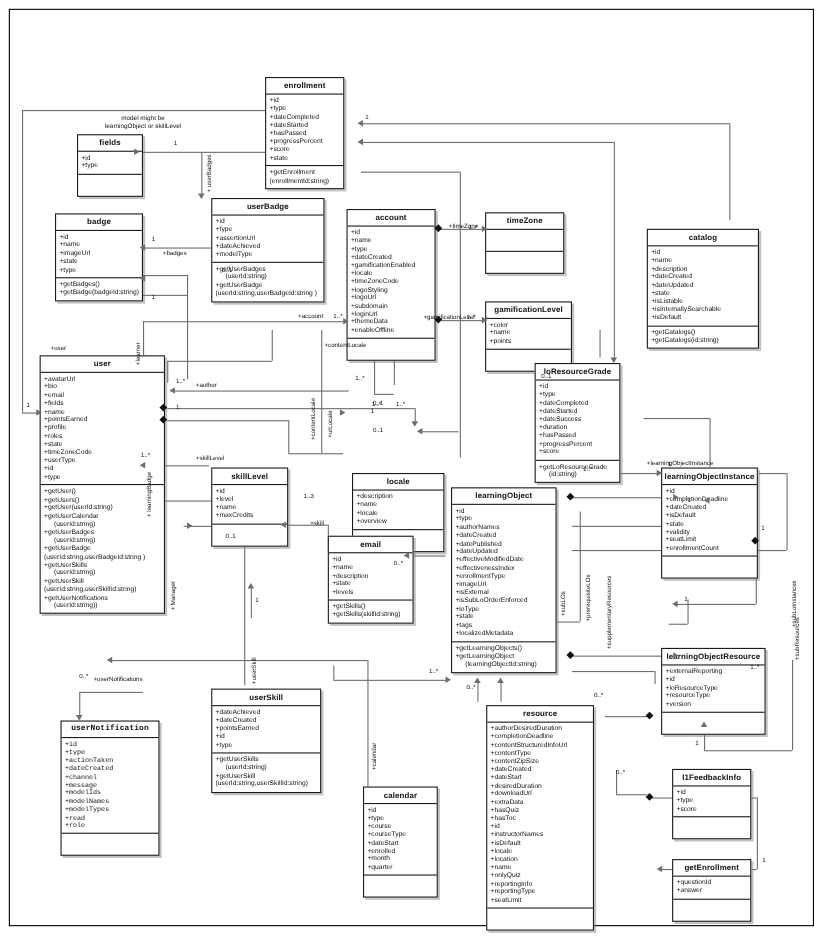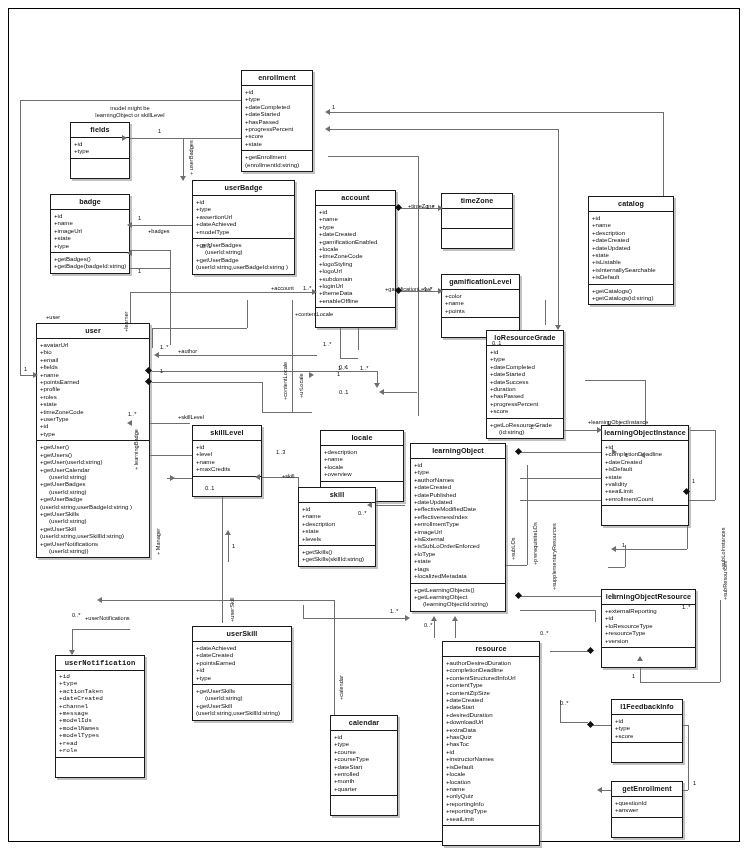--- a/index.html
+++ b/index.html
@@ -448,21 +448,21 @@
   <div class="uml-class" style="left:441px; top:274px; width:79px;">
     <div class="uml-title">gamificationLevel</div>
     <div class="uml-attrs">
       <div>+color</div>
       <div>+name</div>
       <div>+points</div>
     </div>
     <div class="uml-ops empty-compartment"></div>
   </div>
 
-  <div class="uml-class" style="left:588px; top:196px; width:86px;">
+  <div class="uml-class" style="left:588px; top:208px; width:102px;">
     <div class="uml-title">catalog</div>
     <div class="uml-attrs">
       <div>+id</div>
       <div>+name</div>
       <div>+description</div>
       <div>+dateCreated</div>
       <div>+dateUpdated</div>
       <div>+state</div>
       <div>+isListable</div>
       <div>+isInternallySearchable</div>
@@ -545,21 +545,21 @@
     <div class="uml-attrs">
       <div>+id</div>
       <div>+level</div>
       <div>+name</div>
       <div>+maxCredits</div>
     </div>
     <div class="uml-ops empty-compartment"></div>
   </div>
 
   <div class="uml-class" style="left:298px; top:487px; width:78px;">
-    <div class="uml-title">skill</div>
+    <div class="uml-title">email</div>
     <div class="uml-attrs">
       <div>+id</div>
       <div>+name</div>
       <div>+description</div>
       <div>+state</div>
       <div>+levels</div>
     </div>
     <div class="uml-ops">
       <div>+getSkills()</div>
       <div>+getSkills(skillId:string)</div>

